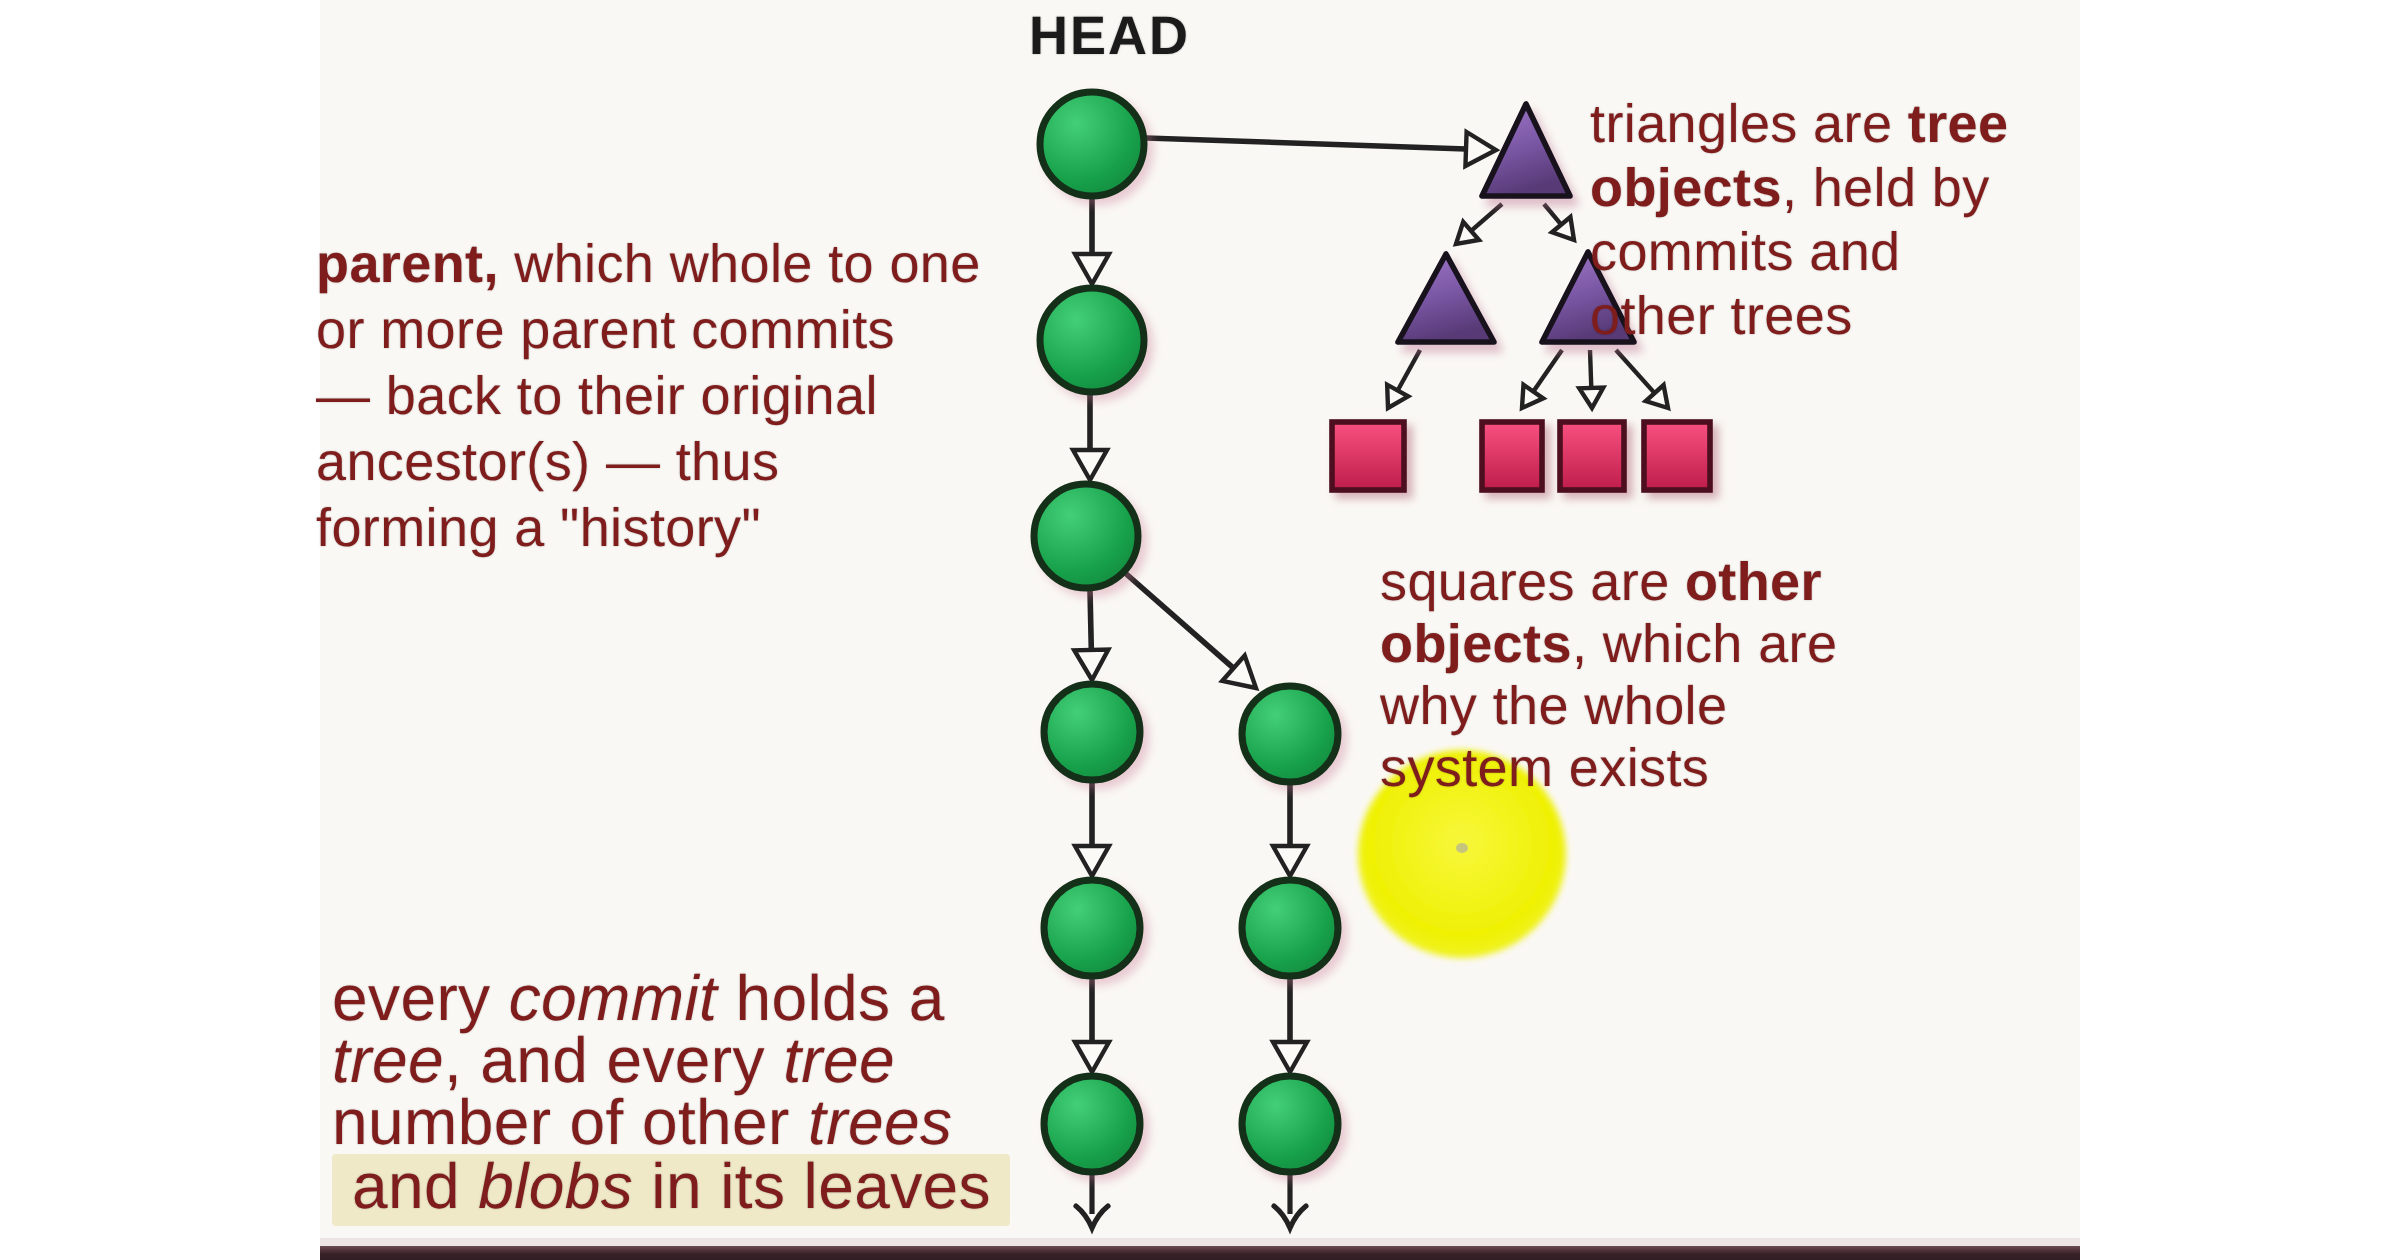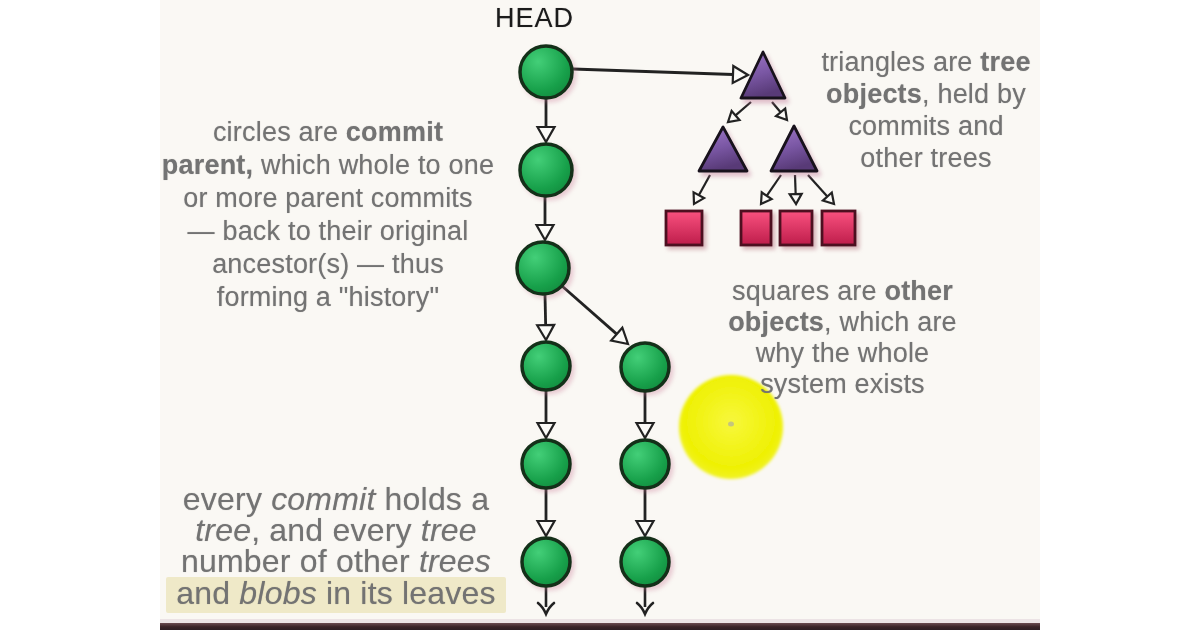--- a/index.html
+++ b/index.html
@@ -8,26 +8,27 @@
     background:#ffffff;
     font-family:"Liberation Sans", sans-serif;
   }
   .slide-bg{
     position:absolute;left:160px;top:0;width:880px;height:630px;
     background:#faf8f4;
   }
   #diagram-svg{position:absolute;left:0;top:0;width:1200px;height:630px;z-index:1;}
   .head-label{
     position:absolute;left:495px;top:3px;width:100px;z-index:2;
-    font-size:27px;color:#1b1b1b;text-align:left;letter-spacing:1px;
+    font-size:27px;color:#1b1b1b;text-align:right;letter-spacing:1px;
     text-shadow:0 0 1px rgba(27,27,27,.35);
+    font-weight:bold;
   }
   .note{
-    position:absolute;z-index:2;text-align:center;
-    font-size:27px;line-height:32px;color:#737373;letter-spacing:.2px;
+    position:absolute;z-index:2;
+    font-size:27px;line-height:32px;color:#7f1d1d;letter-spacing:.2px;
     text-shadow:0 0 1px rgba(27,27,27,.3);
   }
   .nline{white-space:nowrap;}
   .seg-b{font-weight:bold;}
   .seg-i{font-style:italic;}
   .ninner{display:inline-block;}
   .ninner.hl{background:#efe9c8;padding:1px 10px 4px;border-radius:2px;}
   .footer-bar{position:absolute;left:160px;bottom:0;width:880px;z-index:3;}
   .footer-light{height:4px;background:#ece3e5;}
   .footer-dark{height:7px;background:linear-gradient(#6b4a50,#3a2227 55%,#2e1d24);}
@@ -124,21 +125,20 @@
       <circle cx="546" cy="562" r="24" fill="url(#gGreen)" stroke="#143019" stroke-width="3.5"></circle>
       <circle cx="645" cy="367" r="24" fill="url(#gGreen)" stroke="#143019" stroke-width="3.5"></circle>
       <circle cx="645" cy="464" r="24" fill="url(#gGreen)" stroke="#143019" stroke-width="3.5"></circle>
       <circle cx="645" cy="562" r="24" fill="url(#gGreen)" stroke="#143019" stroke-width="3.5"></circle>
     </g>
   </svg>
 
 <div class="head-label">HEAD</div>
 
 <div class="note" style="left: 158px; top: 116px; width: 340px; font-size: 27px; line-height: 33px;">
-    <div class="nline"><span class="ninner"><span class="seg-n">circles are </span><span class="seg-b">commit</span></span></div>
     <div class="nline"><span class="ninner"><span class="seg-b">parent,</span><span class="seg-n"> which whole to one</span></span></div>
     <div class="nline"><span class="ninner"><span class="seg-n">or more parent commits</span></span></div>
     <div class="nline"><span class="ninner"><span class="seg-n">— back to their original</span></span></div>
     <div class="nline"><span class="ninner"><span class="seg-n">ancestor(s) — thus</span></span></div>
     <div class="nline"><span class="ninner"><span class="seg-n">forming a "history"</span></span></div>
   </div>
 <div class="note" style="left: 795px; top: 46px; width: 262px; font-size: 27px; line-height: 32px;">
     <div class="nline"><span class="ninner"><span class="seg-n">triangles are </span><span class="seg-b">tree</span></span></div>
     <div class="nline"><span class="ninner"><span class="seg-b">objects</span><span class="seg-n">, held by</span></span></div>
     <div class="nline"><span class="ninner"><span class="seg-n">commits and</span></span></div>

